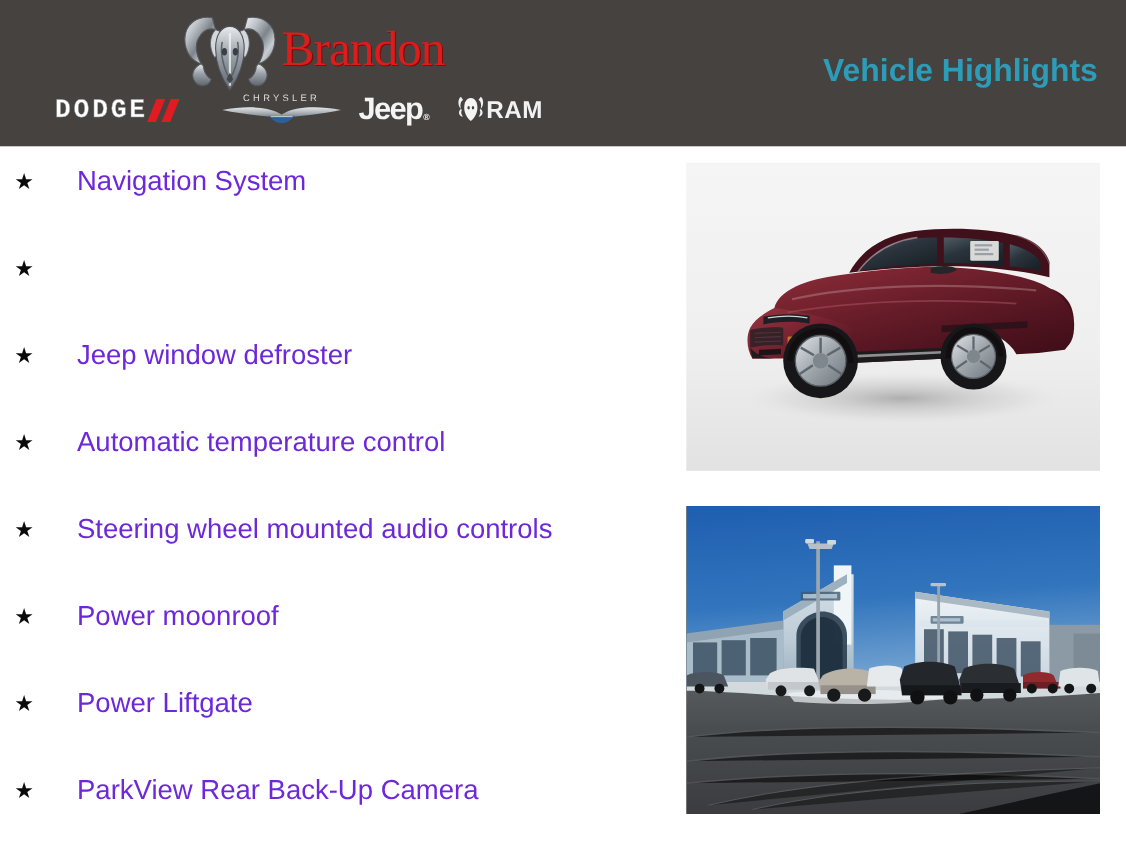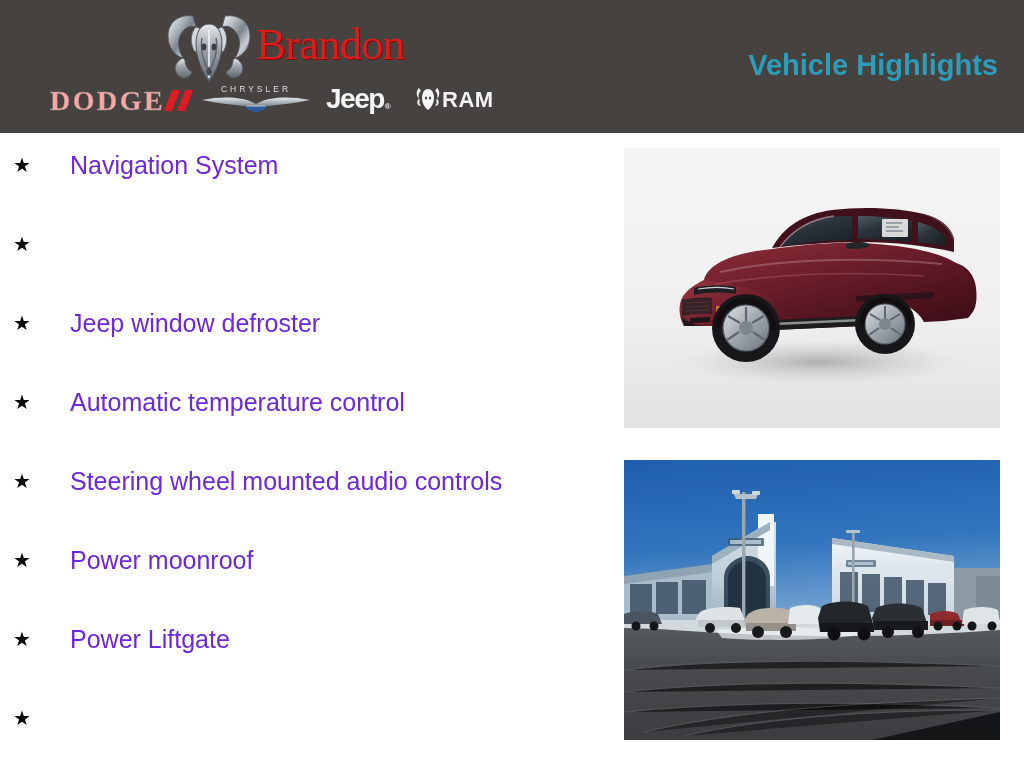--- a/index.html
+++ b/index.html
@@ -49,24 +49,24 @@
     position:absolute; left:0px; top:74px;
     width:490px; height:36px;
     display:flex; align-items:center;
   }
   
   .logo-dodge {
     position:absolute; left:2px; top:8px;
     display:flex; align-items:center;
   }
   .logo-dodge .txt {
-    font-family:Liberation Serif, serif;
-    font-weight:bold; font-size:28px; line-height:20px;
+    font-family:Liberation Mono, monospace;
+    font-weight:bold; font-size:24px; line-height:20px;
     letter-spacing:2.5px;
-    color:#fca5a5;
+    color:#ffffff;
     -webkit-text-stroke:0.4px #8e8e8e;
   }
   .logo-dodge .slashes {
     position:relative; width:32px; height:21px;
     margin-left:1px;
   }
   .logo-dodge .slashes i {
     position:absolute; top:0;
     width:8px; height:21px;
     background:#e01b22;
@@ -306,20 +306,21 @@
     <div class="feature-row">
       <span class="feature-bullet">★</span>
       <span class="feature-label">Power moonroof</span>
     </div>
     <div class="feature-row">
       <span class="feature-bullet">★</span>
       <span class="feature-label">Power Liftgate</span>
     </div>
     <div class="feature-row">
       <span class="feature-bullet">★</span>
+      <span class="feature-label">ParkView Rear Back-Up Camera</span>
     </div>
   </div>
 
   <div class="photo photo-vehicle">
     <svg viewBox="0 0 376 280" preserveAspectRatio="xMidYMid slice">
       <defs>
         <linearGradient id="studio" x1="0" y1="0" x2="0" y2="1">
           <stop offset="0%" stop-color="#f5f5f5"></stop>
           <stop offset="60%" stop-color="#efefef"></stop>
           <stop offset="100%" stop-color="#e2e2e2"></stop>

